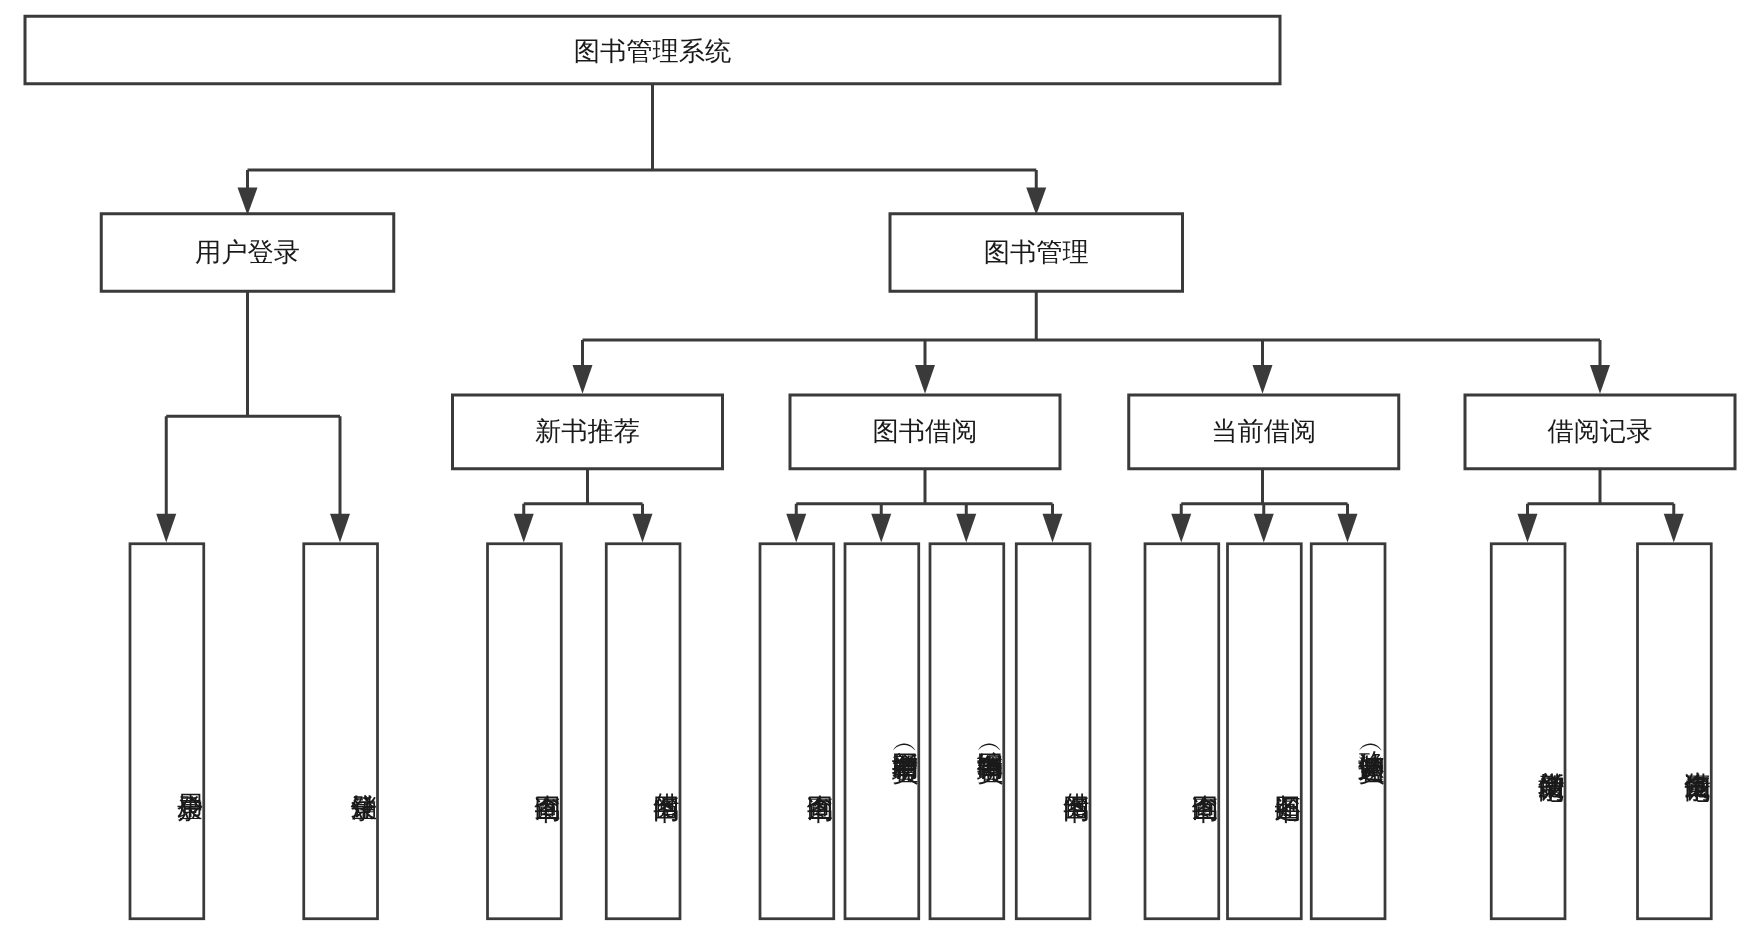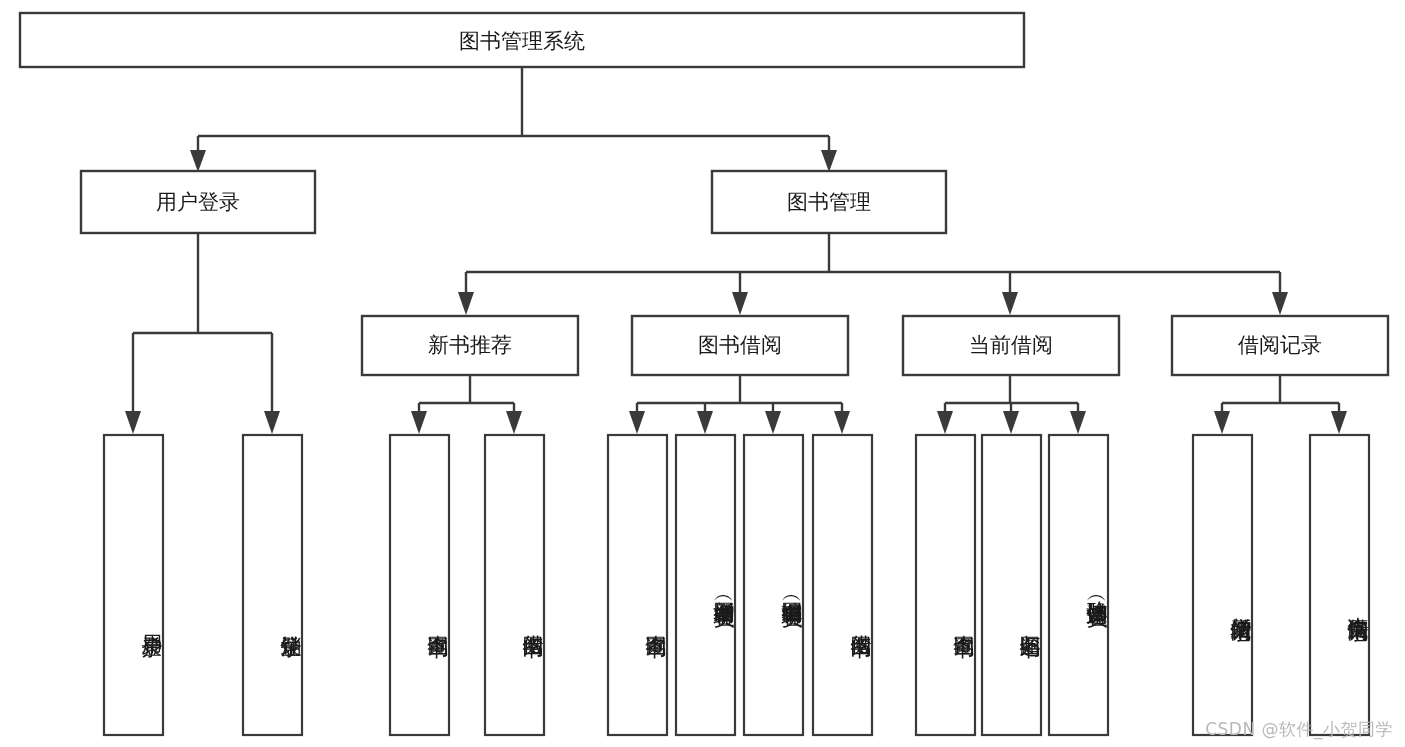--- a/index.html
+++ b/index.html
@@ -204,15 +204,14 @@
   <div class="vlabel" style="left:744px; top:443px; width:59px; height:290px;">编辑图书（管理员）</div>
   <div class="vlabel" style="left:813px; top:505px; width:59px; height:230px;">借阅图书</div>
 
   <div class="vlabel" style="left:916px; top:505px; width:59px; height:230px;">查询图书</div>
   <div class="vlabel" style="left:982px; top:505px; width:59px; height:230px;">归还图书</div>
   <div class="vlabel" style="left:1049px; top:443px; width:59px; height:290px;">确认归还（管理员）</div>
 
   <div class="vlabel" style="left:1193px; top:470px; width:59px; height:265px;">新增借阅记录</div>
   <div class="vlabel" style="left:1310px; top:470px; width:59px; height:265px;">查询借阅记录</div>
 
-  <div class="watermark">CSDN @软件_小贺同学</div>
 
 </div>
 
 </body></html>

